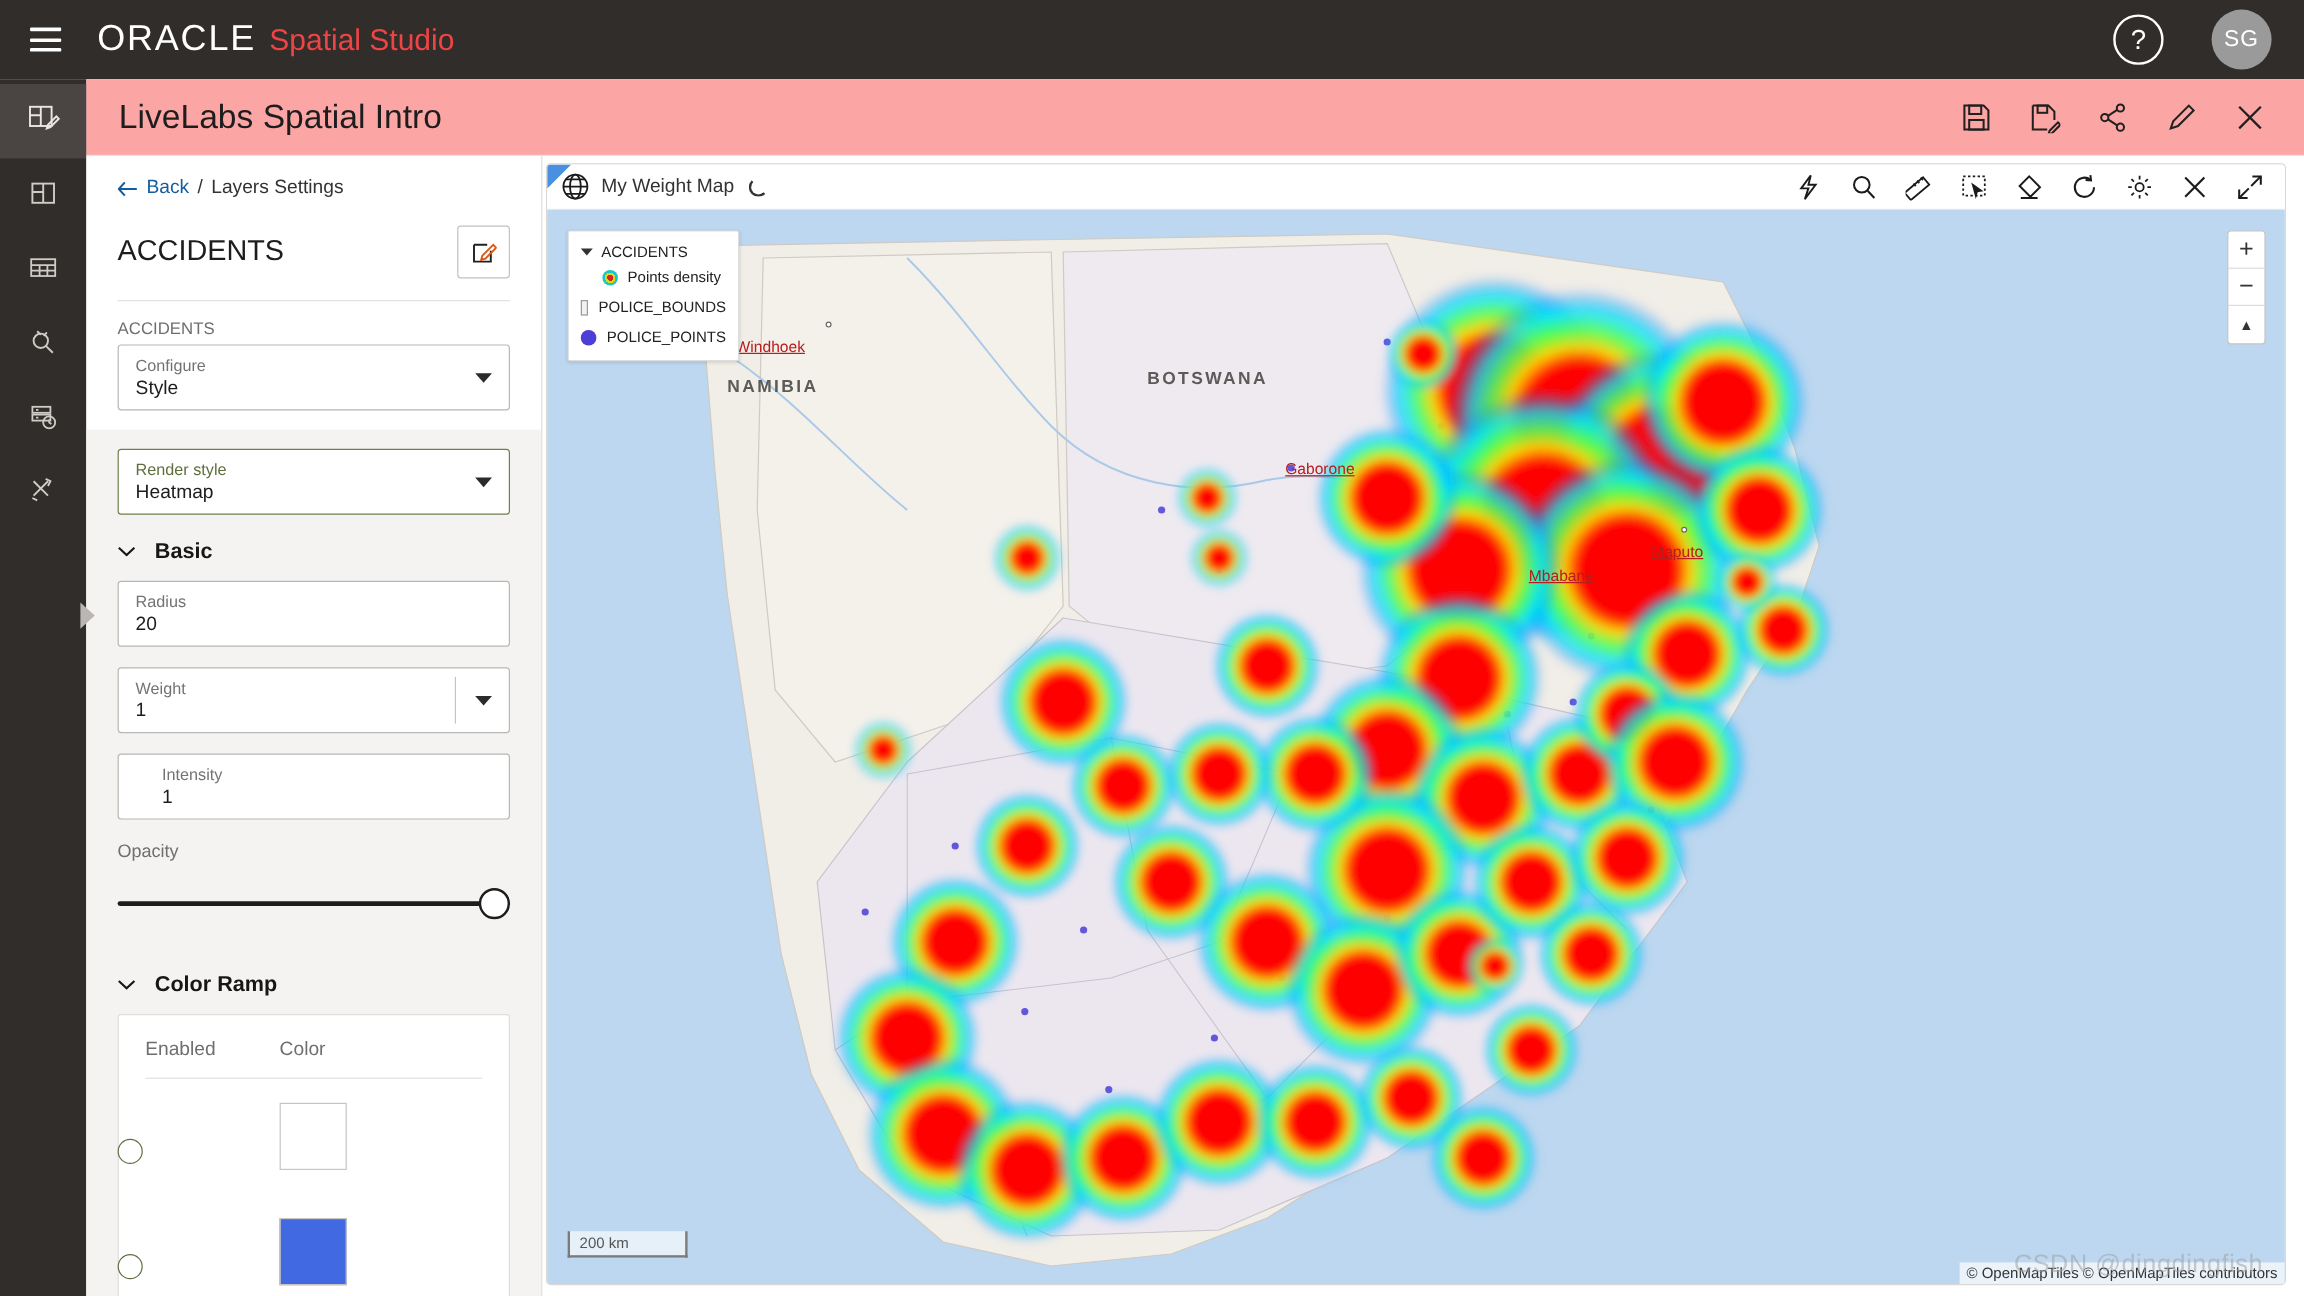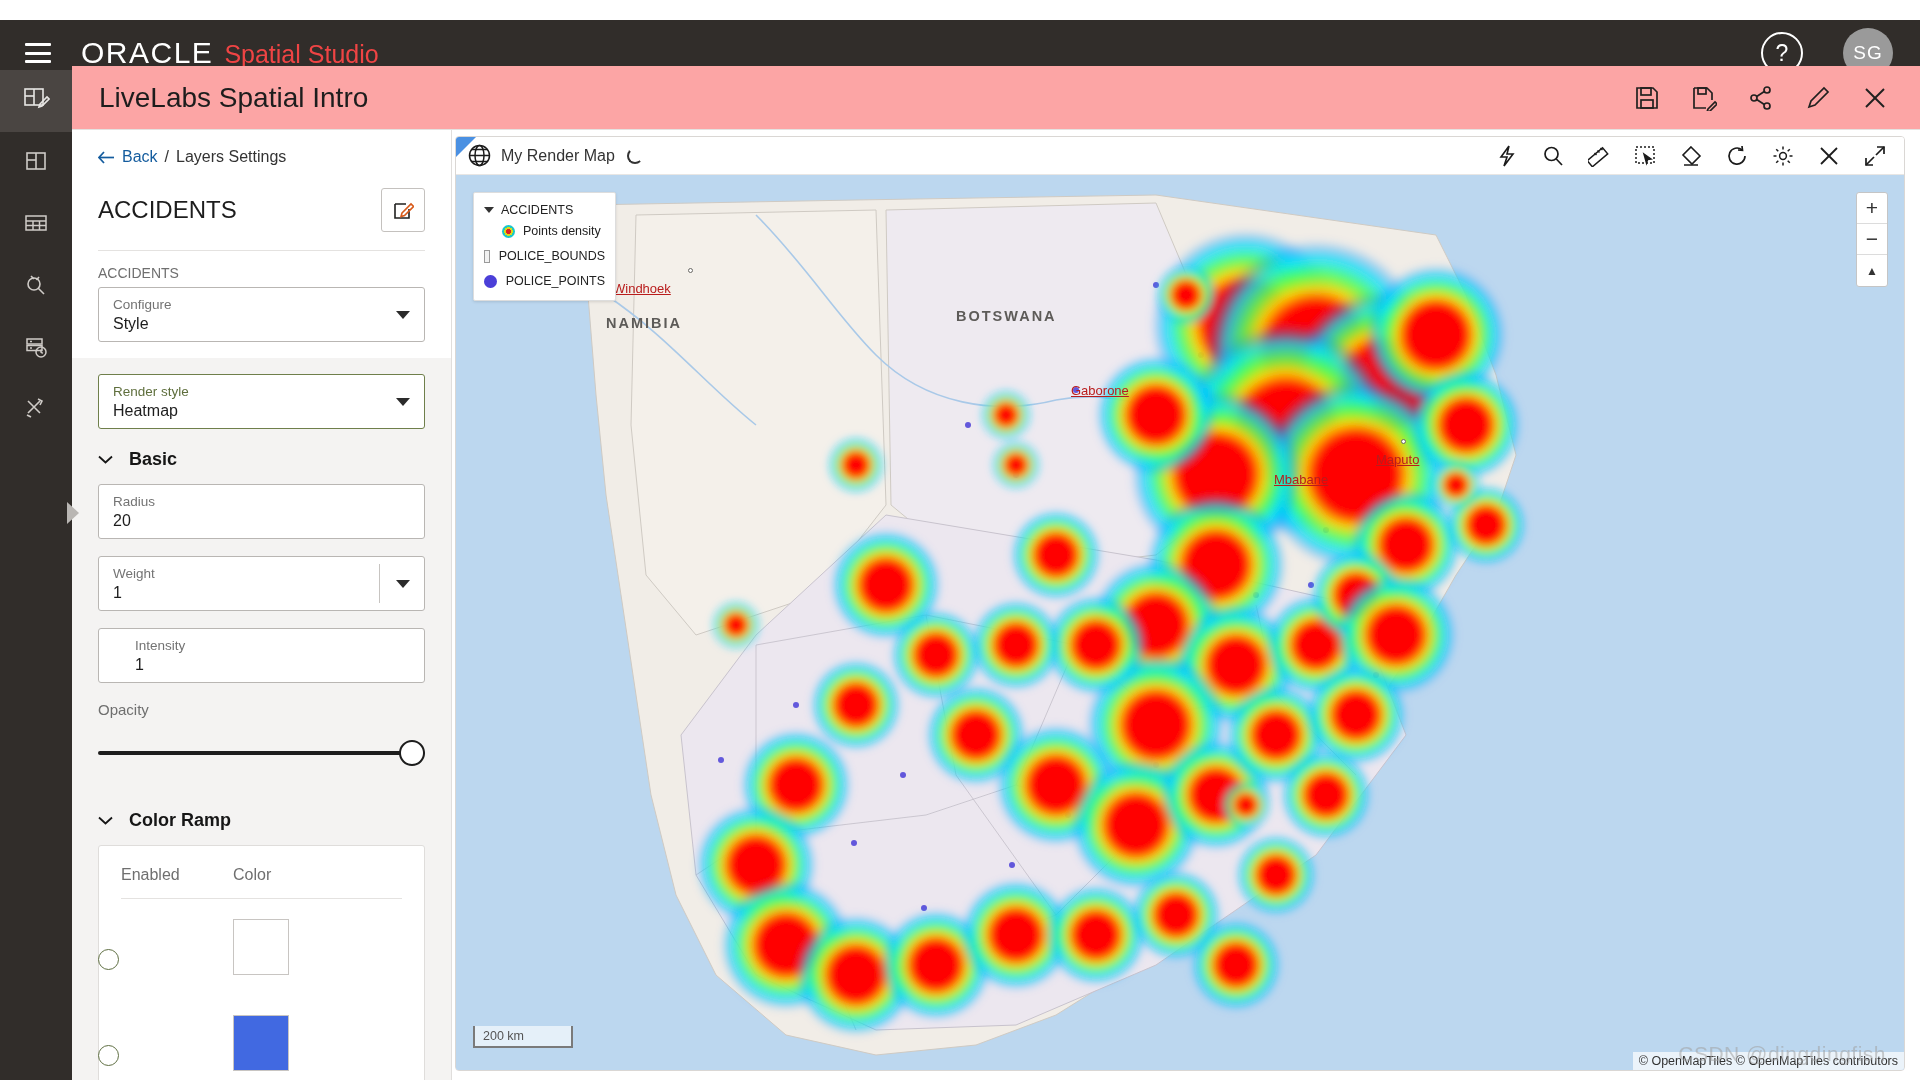--- a/index.html
+++ b/index.html
@@ -6,21 +6,21 @@
   html, body {
     width: 1920px; height: 1080px;
     font-family: "Liberation Sans", sans-serif;
     background: #fff; overflow: hidden;
   }
   #app { position: relative; width: 1920px; height: 1080px; }
 
   
   .topbar {
     position: absolute; left: 0; top: 0; width: 1920px; height: 66px;
-    background: #312d2a; display: flex; align-items: center; margin-top: 20px;
+    background: #312d2a; display: flex; align-items: center;
   }
   .hamburger { width: 26px; height: 20px; margin-left: 25px; margin-right: 30px;
     display: flex; flex-direction: column; justify-content: space-between; cursor: pointer; }
   .hamburger i { display: block; height: 3px; background: #fff; border-radius: 1px; }
   .brand { display: flex; align-items: baseline; gap: 11px; }
   .brand-oracle { font-size: 30px; letter-spacing: 1.5px; color: #fff; font-weight: 400; }
   .brand-sub { font-size: 25px; color: #ef4444; font-weight: 300; }
   .help-btn {
     position: absolute; right: 117px; top: 12px; width: 42px; height: 42px;
     border: 2px solid #fff; border-radius: 50%; color: #fff;
@@ -441,21 +441,21 @@
       <span class="map-corner"></span>
       <span class="globe-ic">
         <svg viewBox="0 0 25 25" fill="none" stroke="#1b1b1b" stroke-width="1.5">
           <circle cx="12.5" cy="12.5" r="10"></circle>
           <ellipse cx="12.5" cy="12.5" rx="4.5" ry="10"></ellipse>
           <line x1="2.5" y1="12.5" x2="22.5" y2="12.5"></line>
           <line x1="4.5" y1="6.5" x2="20.5" y2="6.5"></line>
           <line x1="4.5" y1="18.5" x2="20.5" y2="18.5"></line>
         </svg>
       </span>
-      <span class="map-name">My Render Map</span>
+      <span class="map-name">My Weight Map</span>
       <span class="spinner"></span>
 
       <div class="map-tools">
         <span class="mic">
           <svg viewBox="0 0 22 22" fill="none" stroke="#1b1b1b" stroke-width="1.6">
               <polyline points="13,1 5,12 11,12 8,21 17,9 11,9 13,1"></polyline>
             </svg>
         </span>
         <span class="mic">
           <svg viewBox="0 0 22 22" fill="none" stroke="#1b1b1b" stroke-width="1.7">

